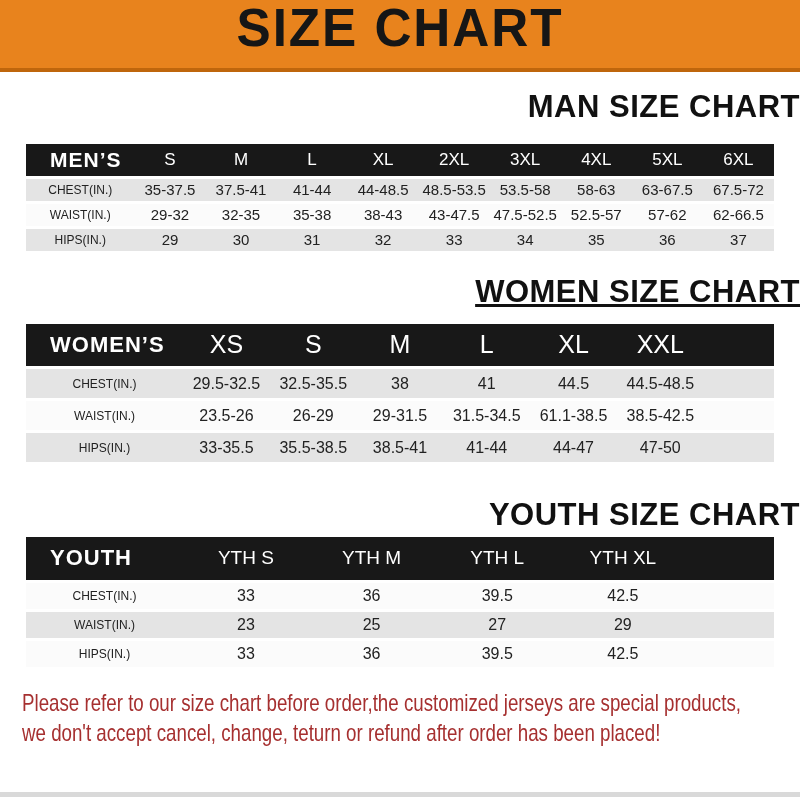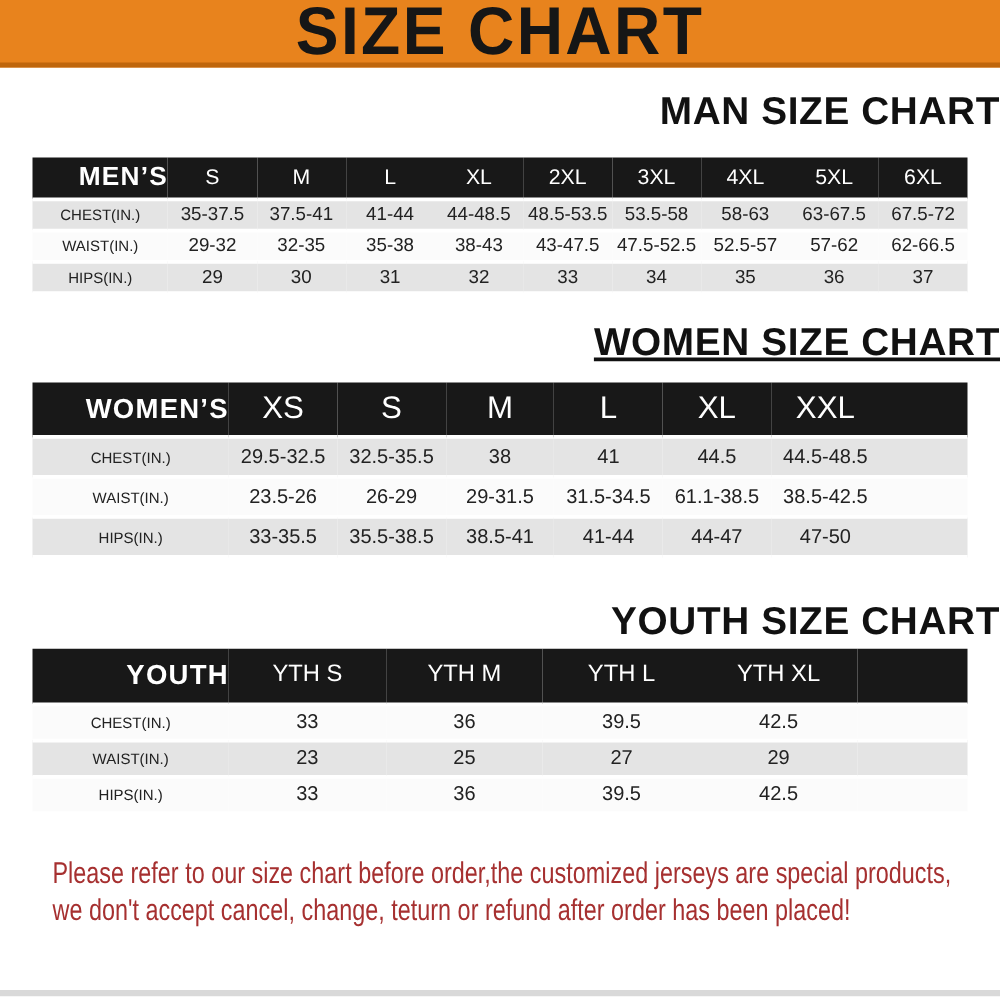--- a/index.html
+++ b/index.html
@@ -8,23 +8,23 @@
     --footer-red:#A63030; --bottom-strip:#D9D9D9; --heading-black:#111111;
   }
   *{box-sizing:border-box;margin:0;padding:0;}
   html,body{width:800px;height:800px;}
   body{
     position:relative; overflow:hidden; background:#fff;
     font-family:"Liberation Sans", sans-serif; color:var(--text-dark);
   }
   
   .banner{
-    height:54px; background:var(--orange);
+    height:72px; background:var(--orange);
     border-bottom:4px solid var(--orange-dark);
-    display:flex; align-items:center; justify-content:center;
+    display:flex; justify-content:center;
   }
   .banner-title{
     font-size:54px; font-weight:700; letter-spacing:2px; color:#161616;
     transform:scaleX(0.95); line-height:1;
   }
   
   .section-heading{
     text-align:right; font-weight:700; color:var(--heading-black);
     font-size:31px; line-height:36px; letter-spacing:0.5px;
   }
@@ -37,21 +37,21 @@
   #women-table-wrap{margin-top:14px;}
   #youth-table-wrap{margin-top:4px;}
   table.size-table{
     width:100%; border-collapse:collapse; table-layout:fixed;
   }
   table.size-table th{
     background:var(--bar-black); color:#fff; text-align:center;
     border-bottom:3px solid #fff;
   }
   table.size-table th.corner{
-    text-align:right; padding-left:4px; font-weight:700; letter-spacing:1px;
+    text-align:left; padding-left:24px; font-weight:700; letter-spacing:1px;
   }
   table.size-table td{
     text-align:center; border-bottom:3px solid #fff; color:var(--text-dark);
   }
   table.size-table td.label{font-size:12px;}
   tr.shade td{background:var(--row-gray);}
   tr.plain td{background:var(--row-white);}
   td.spacer,th.spacer{padding:0;}
   th.spacer{background:var(--bar-black);}
   tr.shade td.spacer{background:var(--row-gray);}
@@ -66,21 +66,21 @@
   .women th.size{width:11.6%;}
   .women th.spacer{width:9.4%;}
   .women td{height:32px; font-size:16px;}
   
   .youth th{height:44px; font-size:19px; font-weight:400;}
   .youth th.corner{width:21%; font-size:22px; font-weight:700; letter-spacing:2px;}
   .youth th.size{width:16.8%;}
   .youth th.spacer{width:11.8%;}
   .youth td{height:29px; font-size:16px;}
   
-  .footer-note{margin-top:32px; padding-left:42px;}
+  .footer-note{margin-top:18px; padding-left:22px;}
   .footer-line{
     color:var(--footer-red); font-size:24px; line-height:30px;
     white-space:nowrap; transform:scaleX(0.78); transform-origin:0 50%;
   }
   .bottom-strip{
     position:absolute; left:0; right:0; top:792px; height:5px;
     background:var(--bottom-strip);
   }
 </style>
 </head>

